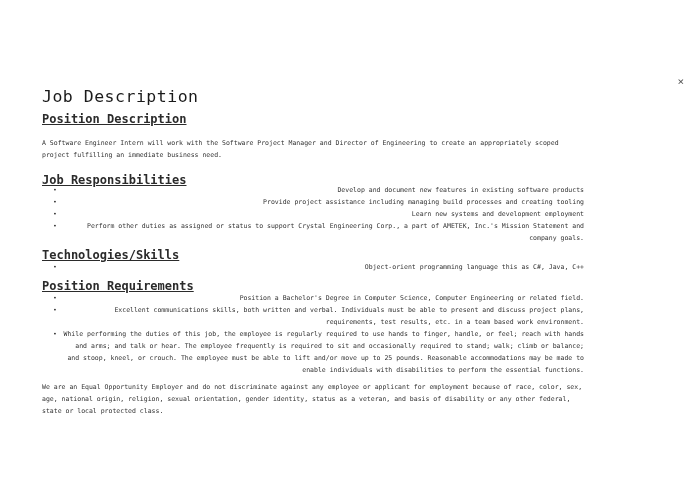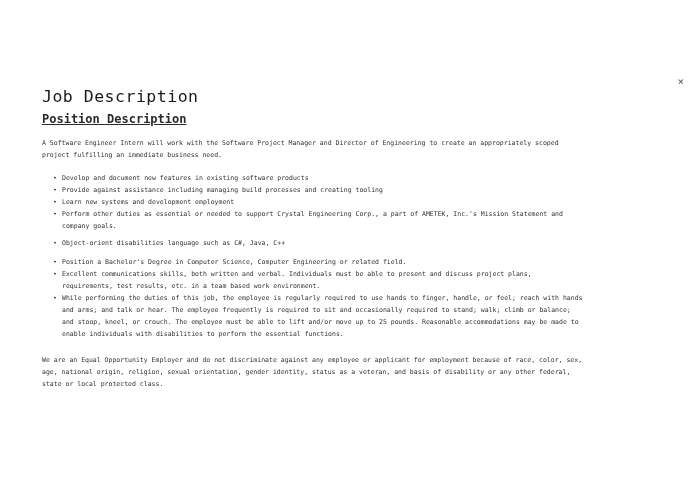--- a/index.html
+++ b/index.html
@@ -70,75 +70,79 @@
   }
   .bullet-dot {
     flex: 0 0 9px;
     margin-left: 11px;
     text-align: left;
     color: #333333;
   }
   .bullet-text {
     flex: 1 1 auto;
     white-space: pre-line;
+    text-align: right;
   }
   .footer-para {
     white-space: pre-line;
-    margin-top: 14px;
+    margin-top: 5px;
   }
 </style>
 </head>
 <body>
 
 <div class="page">
 
   <button class="close-btn">×</button>
 
   <div class="content">
 
     <h1 class="title">Job Description</h1>
 
     <div class="sec first" style="margin-top:0;">
       <div class="section-heading">Position Description</div>
       <p class="para">A Software Engineer Intern will work with the Software Project Manager and Director of Engineering to create an appropriately scoped
 project fulfilling an immediate business need.</p>
     </div>
 
     <div class="sec">
+      <div class="section-heading">Job Responsibilities</div>
       <div class="bullets">
         <div class="bullet-item">
           <span class="bullet-dot">•</span>
           <span class="bullet-text">Develop and document new features in existing software products</span>
         </div>
         <div class="bullet-item">
           <span class="bullet-dot">•</span>
-          <span class="bullet-text">Provide against assistance including managing build processes and creating tooling</span>
+          <span class="bullet-text">Provide project assistance including managing build processes and creating tooling</span>
         </div>
         <div class="bullet-item">
           <span class="bullet-dot">•</span>
           <span class="bullet-text">Learn new systems and development employment</span>
         </div>
         <div class="bullet-item">
           <span class="bullet-dot">•</span>
-          <span class="bullet-text">Perform other duties as essential or needed to support Crystal Engineering Corp., a part of AMETEK, Inc.'s Mission Statement and
+          <span class="bullet-text">Perform other duties as assigned or status to support Crystal Engineering Corp., a part of AMETEK, Inc.'s Mission Statement and
 company goals.</span>
         </div>
       </div>
     </div>
 
     <div class="sec tight">
+      <div class="section-heading">Technologies/Skills</div>
       <div class="bullets flush">
         <div class="bullet-item">
           <span class="bullet-dot">•</span>
-          <span class="bullet-text">Object-orient disabilities language such as C#, Java, C++</span>
+          <span class="bullet-text">Object-orient programming language this as C#, Java, C++</span>
         </div>
       </div>
     </div>
 
     <div class="sec med">
+      <div class="section-heading">Position Requirements</div>
       <div class="bullets flush">
         <div class="bullet-item">
           <span class="bullet-dot">•</span>
           <span class="bullet-text">Position a Bachelor's Degree in Computer Science, Computer Engineering or related field.</span>
         </div>
         <div class="bullet-item">
           <span class="bullet-dot">•</span>
           <span class="bullet-text">Excellent communications skills, both written and verbal. Individuals must be able to present and discuss project plans,
 requirements, test results, etc. in a team based work environment.</span>
         </div>

